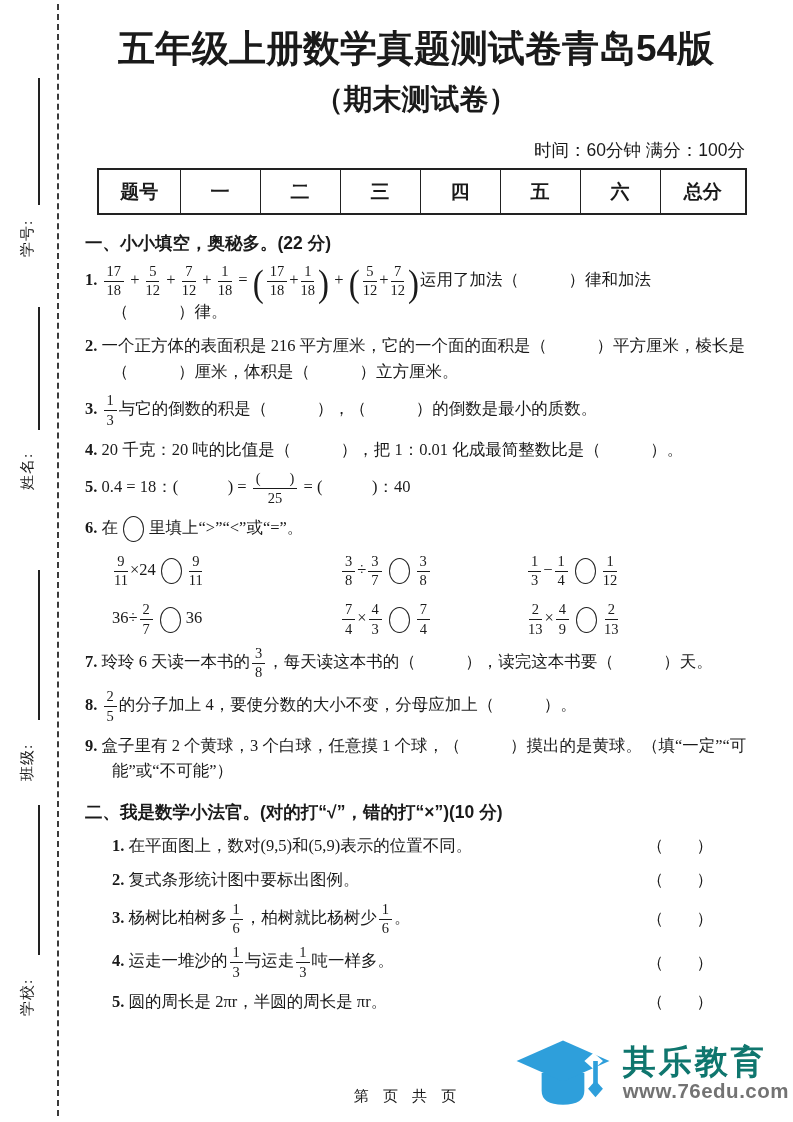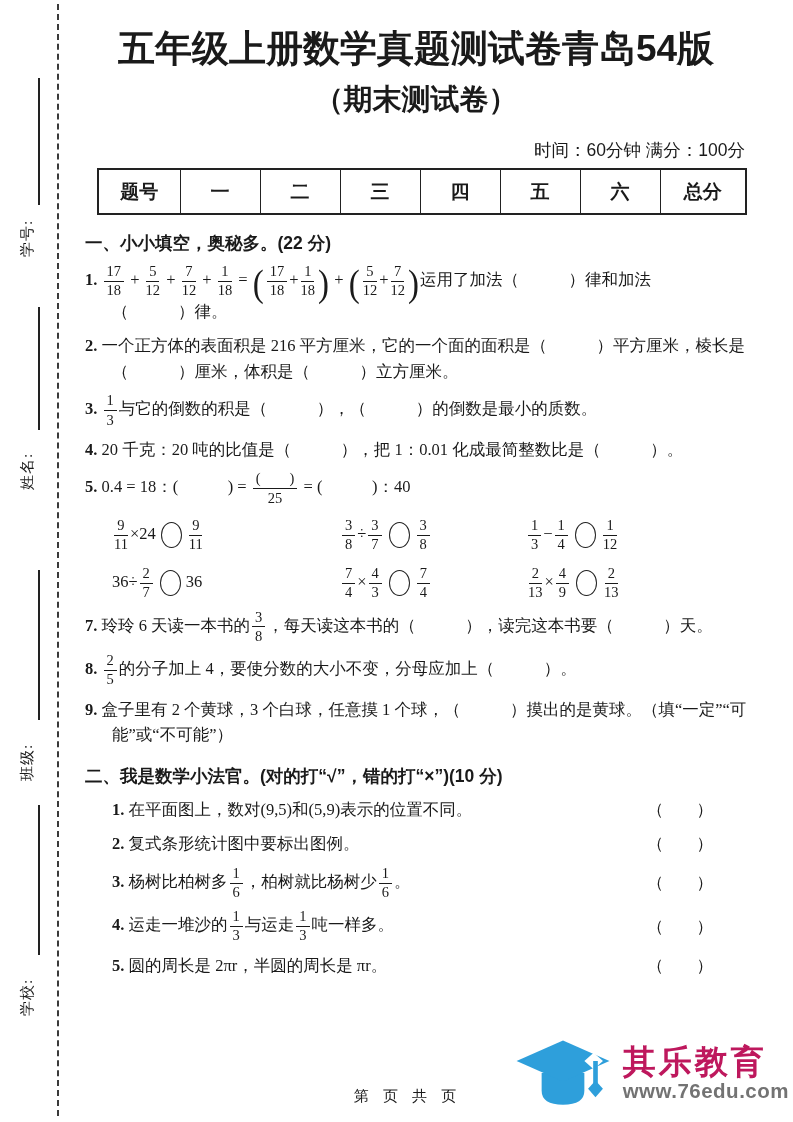--- a/index.html
+++ b/index.html
@@ -144,20 +144,21 @@
     <div class="question"><span class="qno">3. </span><span class="frac">
           <span class="num">1</span>
           <span class="den">3</span>
         </span><span class="txt">与它的倒数的积是（　　　），（　　　）的倒数是最小的质数。</span></div>
     <div class="question"><span class="qno">4. </span><span class="txt">20 千克：20 吨的比值是（　　　），把 1：0.01 化成最简整数比是（　　　）。</span></div>
     <div class="question"><span class="qno">5. </span><span class="txt">0.4 = 18：(　　　) = </span><span class="frac">
           <span class="num">(　　)</span>
           <span class="den">25</span>
         </span><span class="txt"> = (　　　)：40</span></div>
     <div class="question">
+      <span><span class="qno">6. </span><span class="txt">在</span><span class="cmp-circle"></span><span class="txt">里填上“&gt;”“&lt;”或“=”。</span></span>
       <div class="cmp-grid">
         <span><span class="frac">
               <span class="num">9</span>
               <span class="den">11</span>
             </span><span class="txt">×24</span><span class="cmp-circle"></span><span class="frac">
               <span class="num">9</span>
               <span class="den">11</span>
             </span></span>
         <span><span class="frac">
               <span class="num">3</span>
@@ -256,18 +257,18 @@
     <svg width="104" height="80" viewBox="0 0 112 86">
       <g id="cap-group" fill="#2E9FDB">
         <path d="M33,42 L33,61 Q33,76 56,76 Q79,76 79,61 L79,42 Z"></path>
         <path d="M56,7 L106,29 L56,51 L6,29 Z"></path>
         <path d="M89,20 L99,29 L89,38 L79,29 Z" fill="#ffffff"></path>
         <rect x="88.5" y="29" width="5" height="25"></rect>
         <path d="M91,50 L99,59 L91,68 L83,59 Z"></path>
       </g>
     </svg>
     <div class="logo-text">
-      <span class="brand-name" style="color: #be185d;">其乐教育</span>
+      <span class="brand-name" style="color: #0f766e;">其乐教育</span>
       <span class="brand-url" style="color: #737373;">www.76edu.com</span>
     </div>
   </div>
 
 </div>
 
 </body></html>

